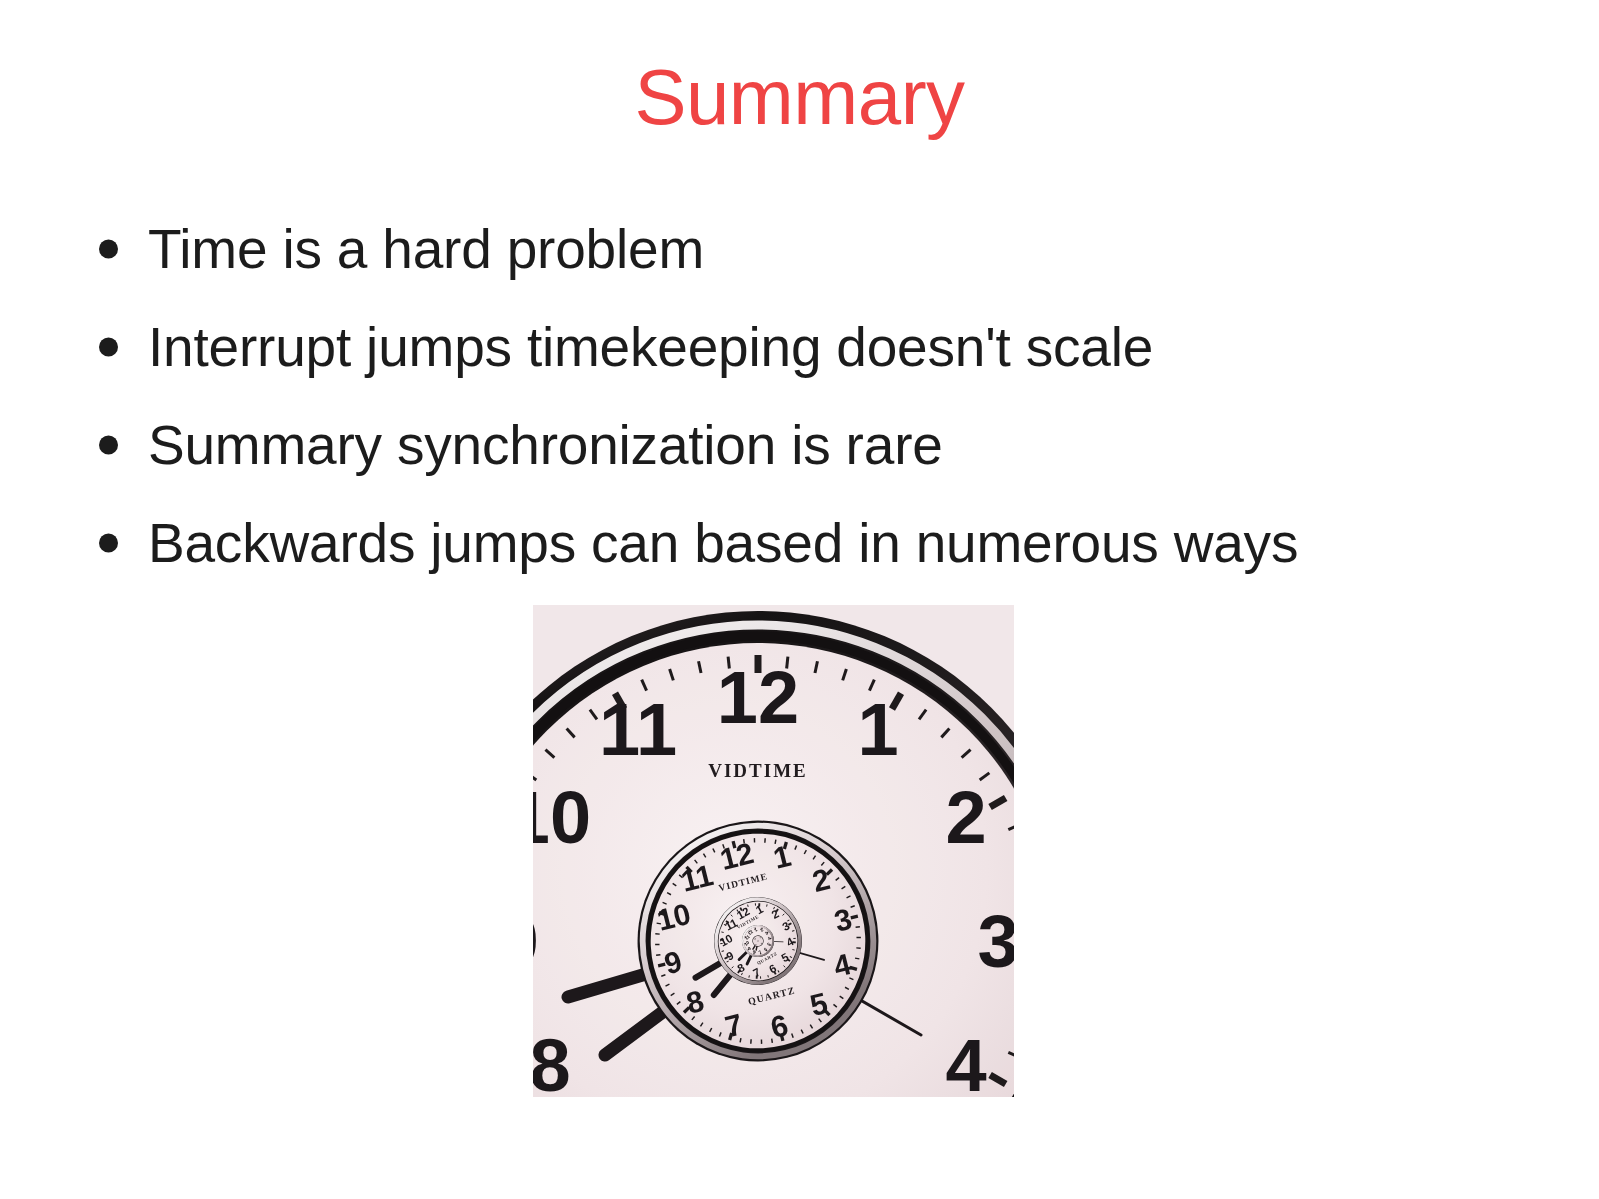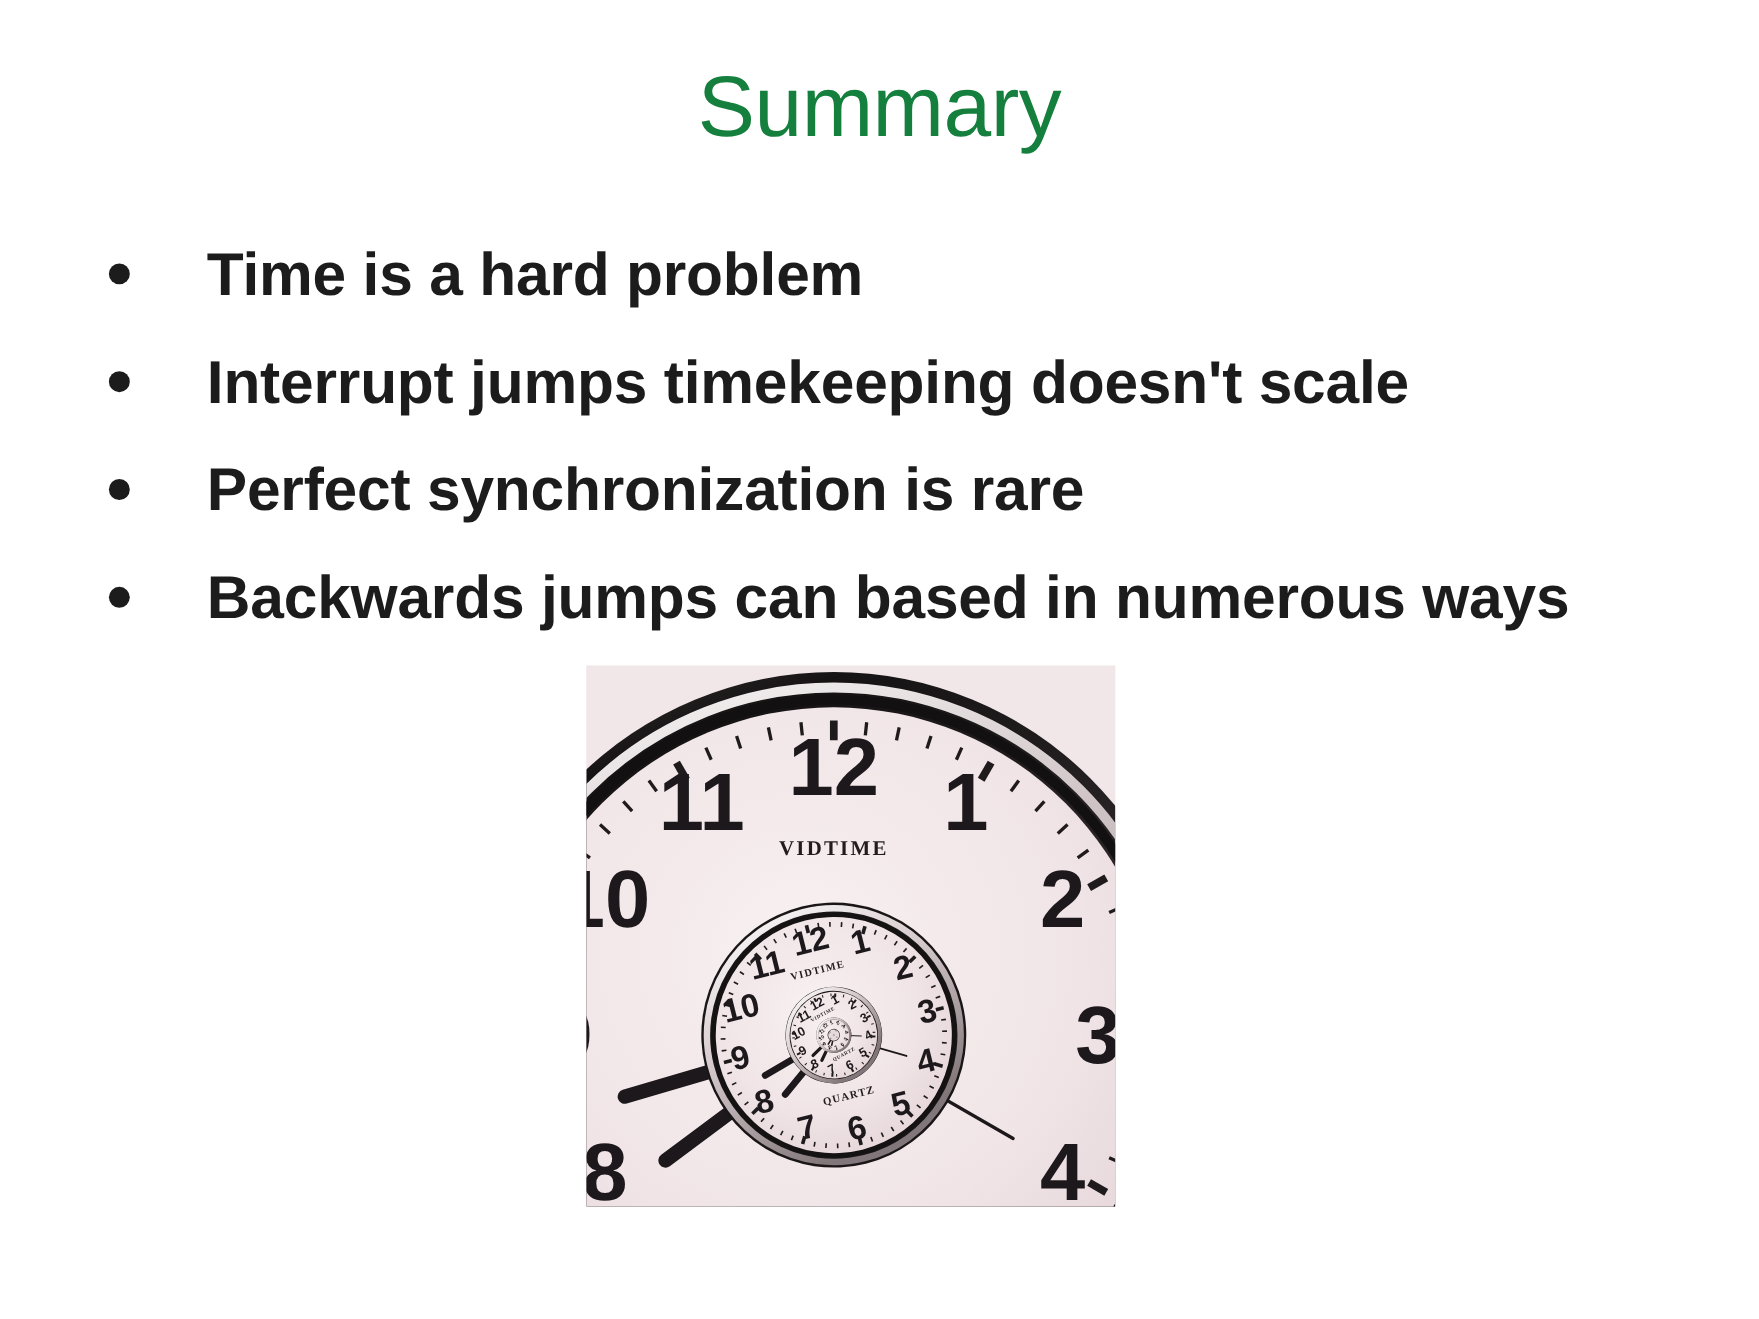--- a/index.html
+++ b/index.html
@@ -25,21 +25,21 @@
   
   .slide-title {
     position: absolute;
     left: 0;
     top: 58px;
     width: 1599px;
     text-align: center;
     font-size: 78px;
     line-height: 1.0;
     font-weight: 400;
-    color: #15803d;
+    color: #ef4444;
     letter-spacing: -0.5px;
   }
 
   
   .bullet-list {
     position: absolute;
     left: 88px;
     top: 200px;
     width: 1420px;
     list-style: none;
@@ -59,25 +59,24 @@
     top: 50%;
     transform: translateY(-50%);
     width: 19px;
     height: 19px;
     border-radius: 50%;
     background: #1c1c1c;
   }
   .bullet-text {
     font-size: 55px;
     line-height: 1.0;
-    font-weight: 700;
+    font-weight: 400;
     color: #1c1c1c;
     white-space: nowrap;
     letter-spacing: -0.2px;
-    margin-left: 40px;
   }
 
   
   .clock-figure {
     position: absolute;
     left: 533px;
     top: 605px;
     width: 481px;
     height: 492px;
     overflow: hidden;
@@ -101,21 +100,21 @@
       <span class="bullet-text">Time is a hard problem</span>
     </li>
 
     <li class="bullet-item">
       <span class="bullet-marker"></span>
       <span class="bullet-text">Interrupt jumps timekeeping doesn't scale</span>
     </li>
 
     <li class="bullet-item">
       <span class="bullet-marker"></span>
-      <span class="bullet-text">Perfect synchronization is rare</span>
+      <span class="bullet-text">Summary synchronization is rare</span>
     </li>
 
     <li class="bullet-item">
       <span class="bullet-marker"></span>
       <span class="bullet-text">Backwards jumps can based in numerous ways</span>
     </li>
 
   </ul>
 
   <div class="clock-figure">

